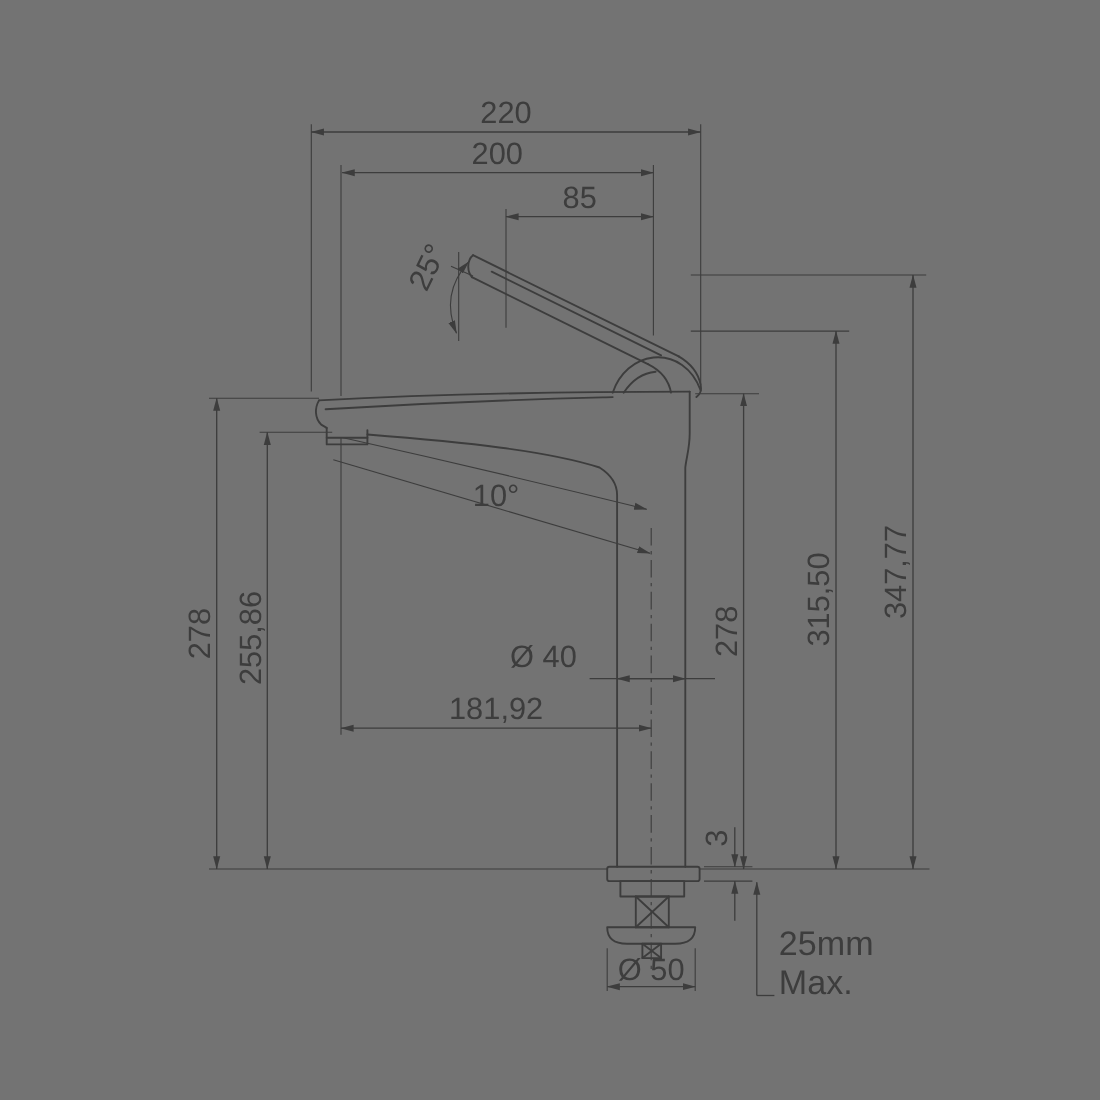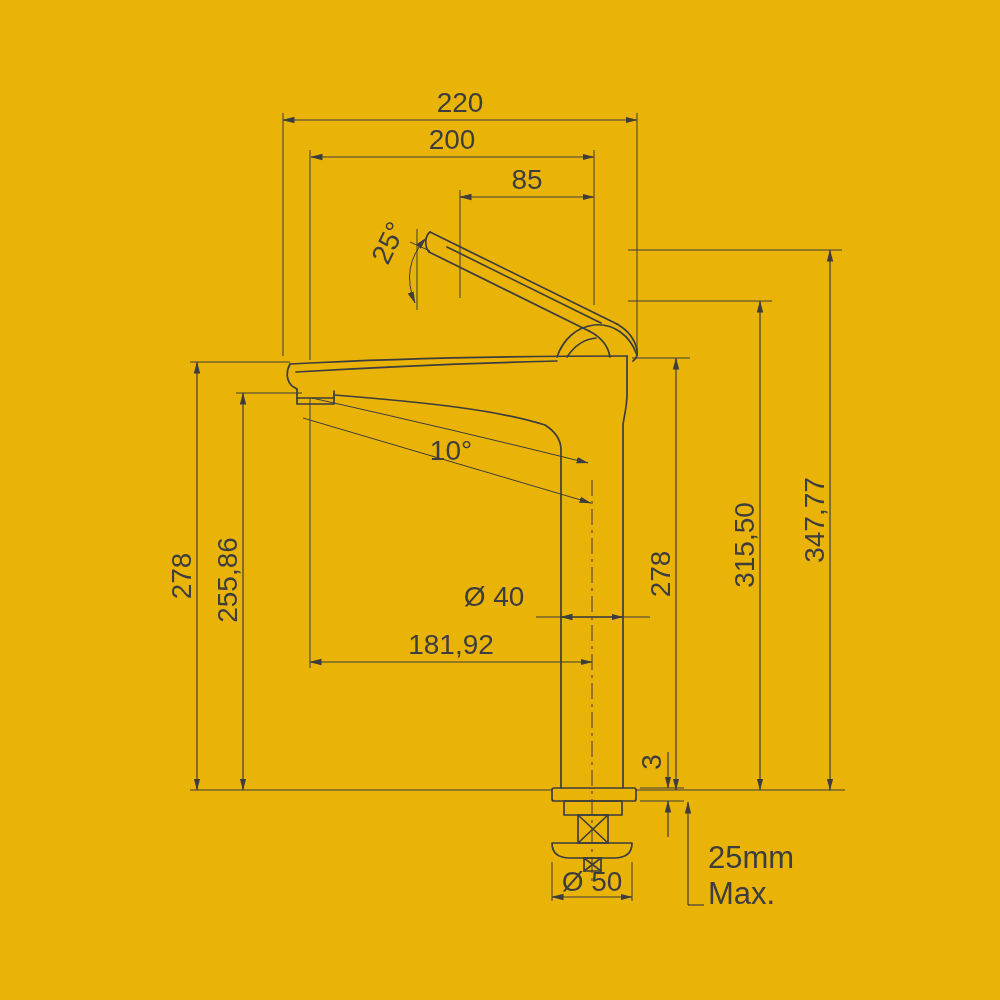--- a/index.html
+++ b/index.html
@@ -1,16 +1,16 @@
 <!DOCTYPE html>
 <html><head>
 <meta charset="utf-8">
 <style>
   html,body{margin:0;padding:0;background:#ffffff;}
-  .stage{width:1000px;height:1000px;background:#eab308;position:relative;overflow:hidden;}
+  .stage{width:1000px;height:1000px;background:#737373;position:relative;overflow:hidden;}
   svg{display:block;}
   
   .o{stroke:#3d3d3d;stroke-width:1.7;fill:none;stroke-linecap:round;stroke-linejoin:round;}
   
   .d{stroke:#3d3d3d;stroke-width:1.2;fill:none;}
   
   .e{stroke:#3d3d3d;stroke-width:1;fill:none;}
   
   .cl{stroke:#3d3d3d;stroke-width:1;fill:none;stroke-dasharray:16 5 3 5;}
   text{font-family:"Liberation Sans", sans-serif;font-size:28px;fill:#3d3d3d;}

